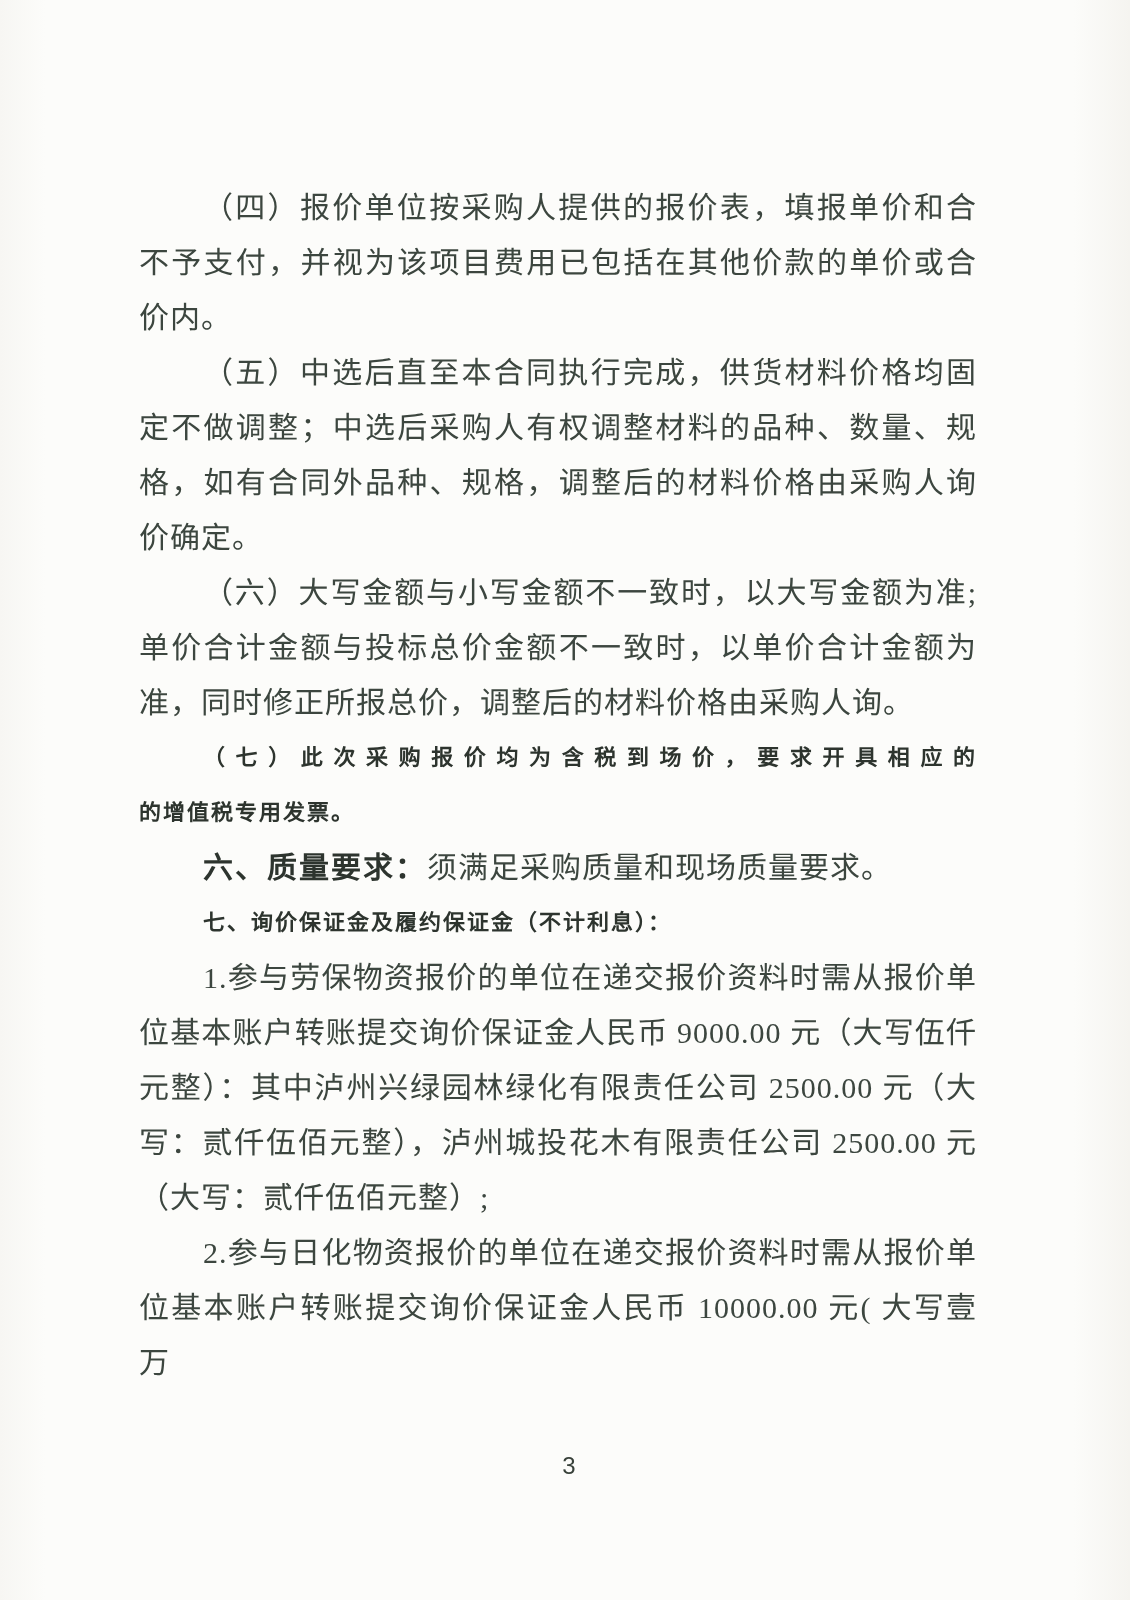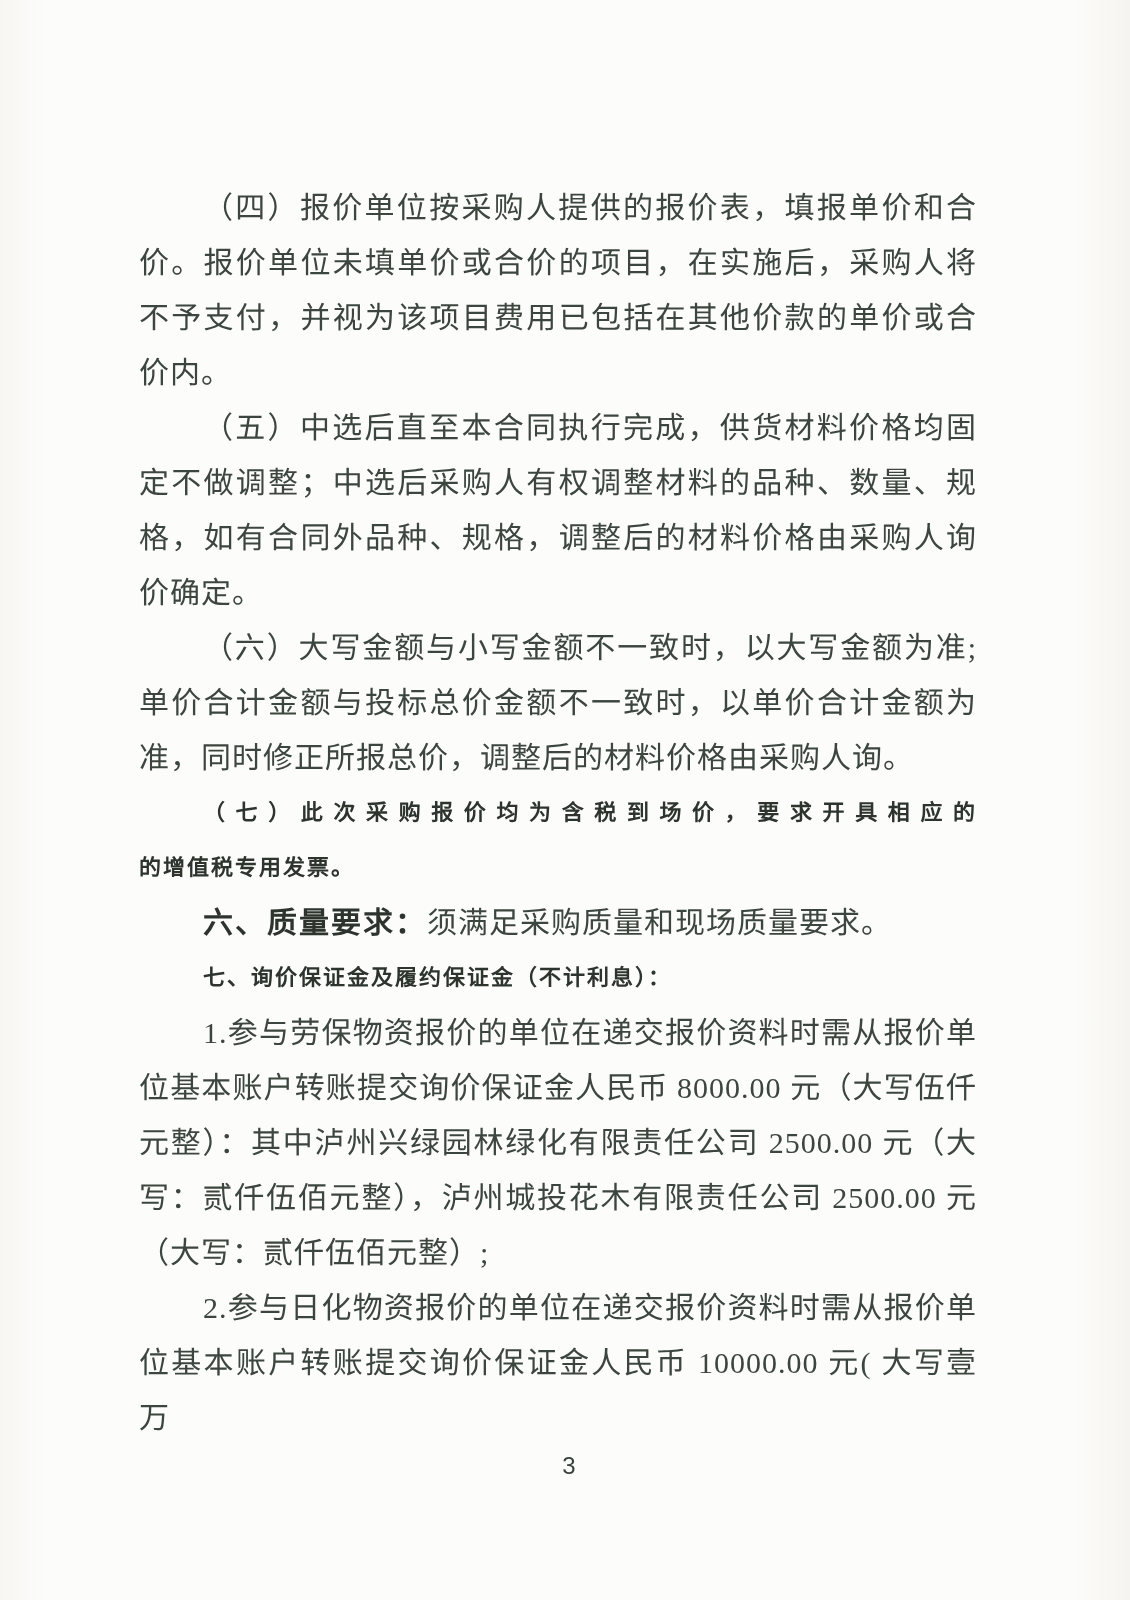--- a/index.html
+++ b/index.html
@@ -60,21 +60,20 @@
   }
 </style>
 </head>
 <body>
 
 <div class="page">
   <main class="content">
 
     <section>
       <div class="ln first just">（四）报价单位按采购人提供的报价表，填报单价和合</div>
-      <div class="ln just">价。报价单位未填单价或合价的项目，在实施后，采购人将</div>
       <div class="ln just">不予支付，并视为该项目费用已包括在其他价款的单价或合</div>
       <div class="ln">价内。</div>
     </section>
 
     <section>
       <div class="ln first just">（五）中选后直至本合同执行完成，供货材料价格均固</div>
       <div class="ln just">定不做调整；中选后采购人有权调整材料的品种、数量、规</div>
       <div class="ln just">格，如有合同外品种、规格，调整后的材料价格由采购人询</div>
       <div class="ln">价确定。</div>
     </section>
@@ -94,21 +93,21 @@
       <div class="ln first"><span class="lbl">六、质量要求：</span><span>须满足采购质量和现场质量要求。</span></div>
     </section>
 
     <section class="b">
       <div class="ln first">七、询价保证金及履约保证金（不计利息）：</div>
     </section>
 
 
     <section>
       <div class="ln first just">1.参与劳保物资报价的单位在递交报价资料时需从报价单</div>
-      <div class="ln just">位基本账户转账提交询价保证金人民币 8000.00 元（大写伍仟</div>
+      <div class="ln just">位基本账户转账提交询价保证金人民币 9000.00 元（大写伍仟</div>
       <div class="ln just">元整）：其中泸州兴绿园林绿化有限责任公司 2500.00 元（大</div>
       <div class="ln just">写：贰仟伍佰元整），泸州城投花木有限责任公司 2500.00 元</div>
       <div class="ln">（大写：贰仟伍佰元整）;</div>
     </section>
 
     <section>
       <div class="ln first just">2.参与日化物资报价的单位在递交报价资料时需从报价单</div>
       <div class="ln just">位基本账户转账提交询价保证金人民币 10000.00 元( 大写壹万</div>
     </section>
 

